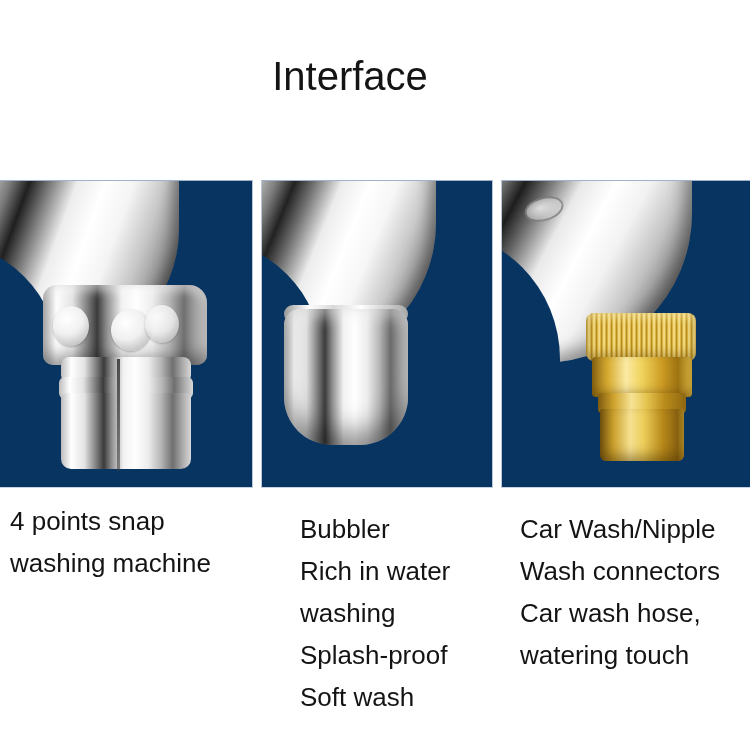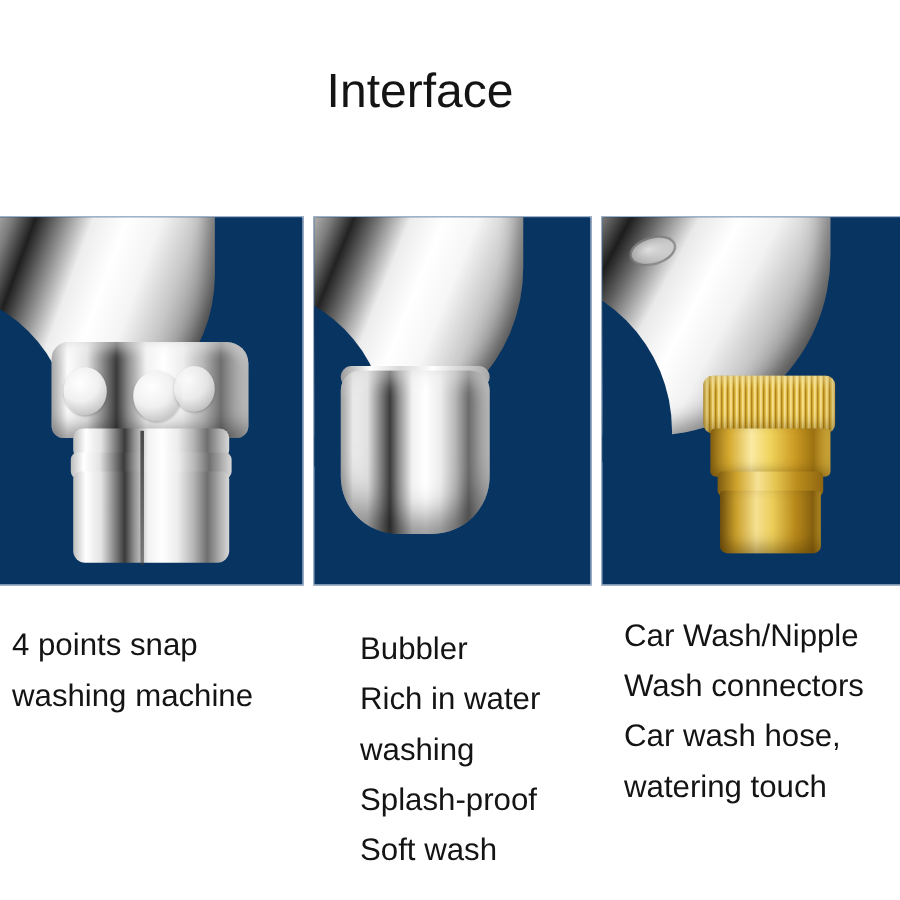--- a/index.html
+++ b/index.html
@@ -247,22 +247,22 @@
   .caption-col.c3 { left:520px; width:226px; }
 
   .cap-line {
     font-size:26px;
     font-weight:400;
     color:#141414;
     line-height:42px;
     white-space:nowrap;
     letter-spacing:0px;
   }
-  .caption-col.c1 .cap-line:first-child { padding-top:28px; }
-  .caption-col.c2 .cap-line:first-child { padding-top:20px;margin-top:11px; }
+  .caption-col.c1 .cap-line:first-child { padding-top:12px; }
+  .caption-col.c2 .cap-line:first-child { padding-top:20px; }
   .caption-col.c3 .cap-line:first-child { padding-top:20px; }
 </style>
 </head>
 <body>
 
 <div class="page">
 
   <div class="title">Interface</div>
 
   <div class="panels">

